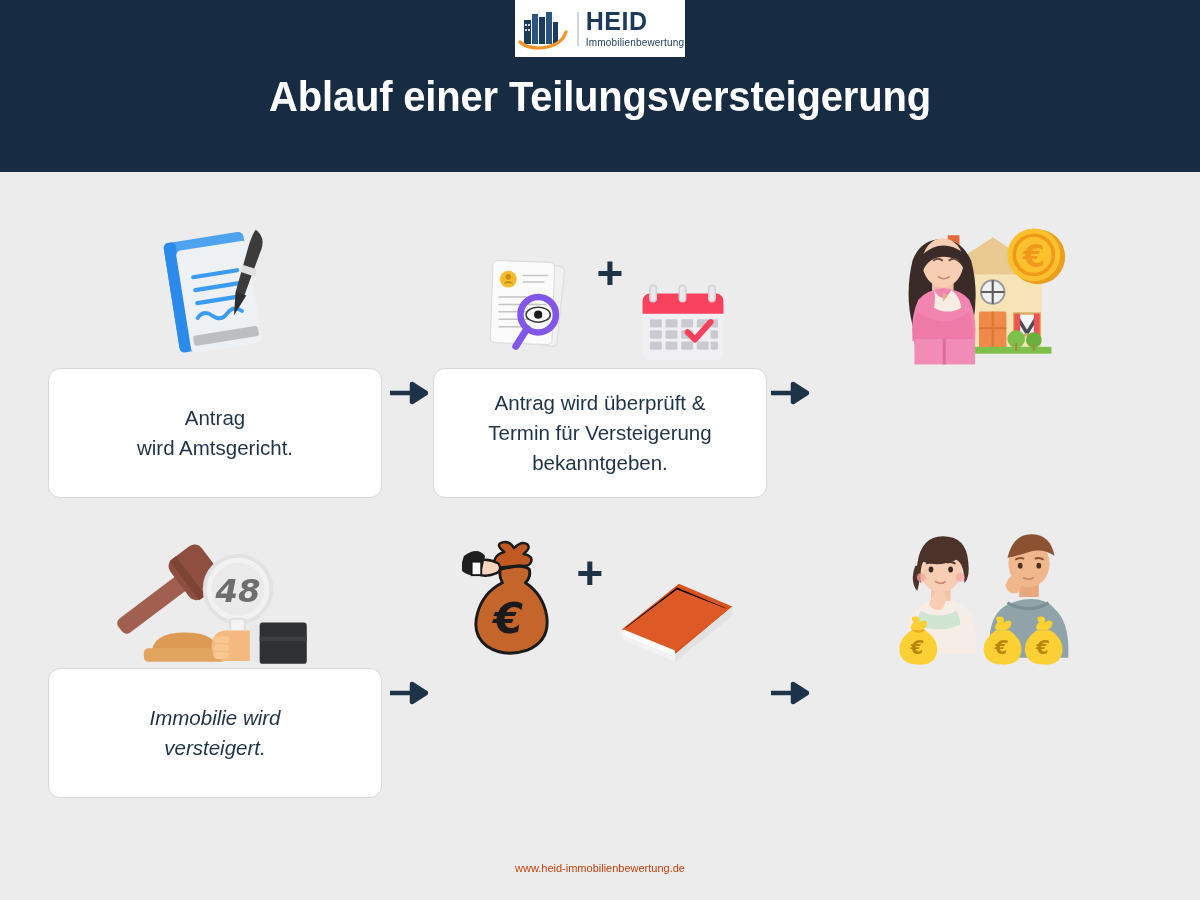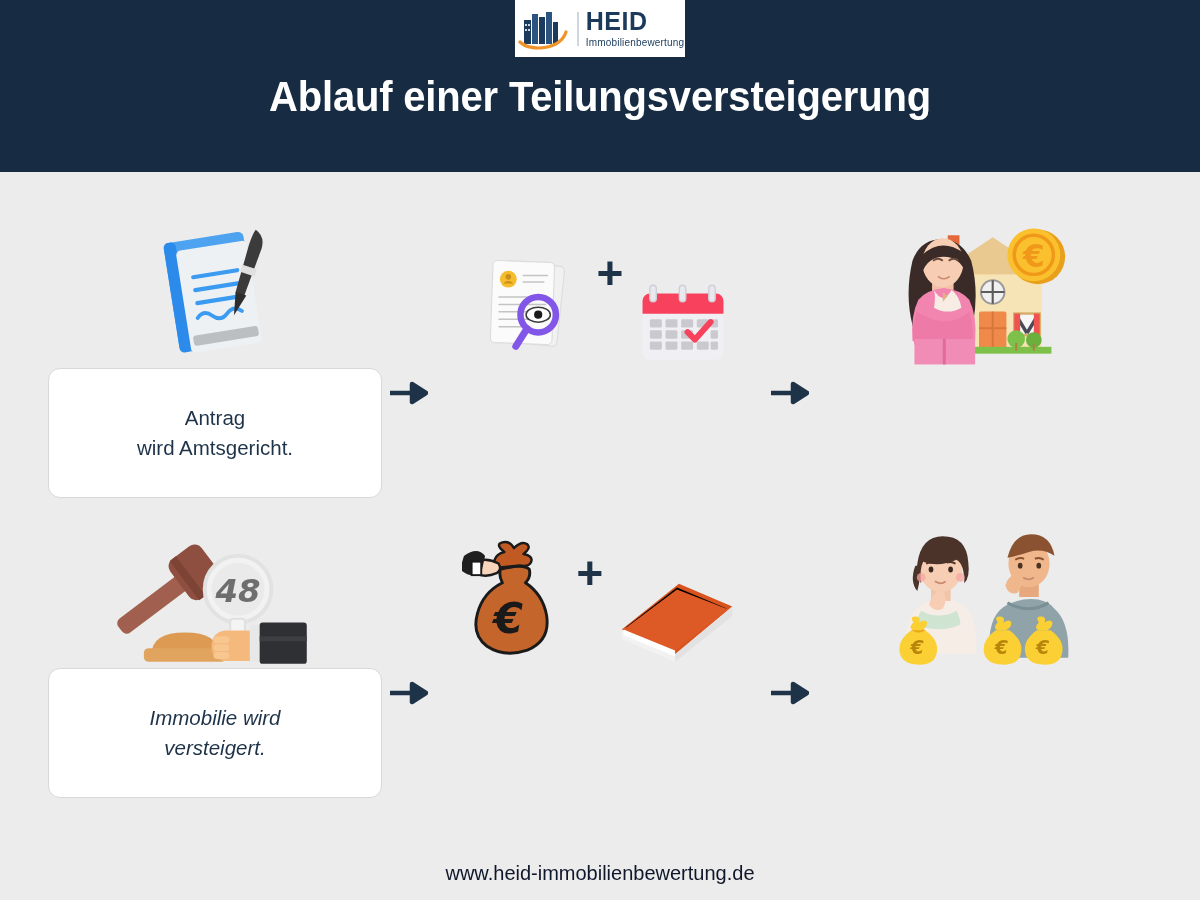--- a/index.html
+++ b/index.html
@@ -103,22 +103,22 @@
   .plus {
     font-size: 46px; font-weight: bold; color: #1e3348;
     line-height: 1; align-self: center; margin-bottom: 26px;
     font-family: "Liberation Sans", sans-serif;
   }
 
   
   .footer {
     position: absolute; left: 0; top: 862px; width: 1200px;
     text-align: center;
-    color: #0f172a;
-    font-size: 20px;
+    color: #c2410c;
+    font-size: 11px;
     font-family: "Liberation Sans", sans-serif;
   }
 
   svg.art { display: block; }
 </style>
 </head>
 <body>
 
 <div class="page">
 
@@ -237,20 +237,25 @@
                   <rect x="80" y="54" width="8" height="9" rx="1.5"></rect>
                 <rect x="14" y="66" width="13" height="9" rx="1.5"></rect>
                   <rect x="31" y="66" width="13" height="9" rx="1.5"></rect>
                 <rect x="48" y="66" width="13" height="9" rx="1.5"></rect>
                   <rect x="65" y="66" width="13" height="9" rx="1.5"></rect>
                 <rect x="80" y="66" width="8" height="9" rx="1.5"></rect>
               </g>
               <path d="M55 56 L63 64 L80 45" stroke="#f8415c" stroke-width="6.5" fill="none" stroke-linecap="round" stroke-linejoin="round"></path>
             </svg>
           </span>
+        </div>
+        <div class="card">
+          <div class="card-text">Antrag wird überprüft &amp;
+Termin für Versteigerung
+bekanntgeben.</div>
         </div>
       </div>
 
       <div class="arrow arrow-b">
         <svg class="art" viewBox="0 0 40 26">
             <path d="M2 13 H26 M24 4 L38 13 L24 22 Z" stroke="#1e3348" stroke-width="4.5" fill="#1e3348" stroke-linejoin="round"></path>
           </svg>
       </div>
 
       <div class="step step-2">

